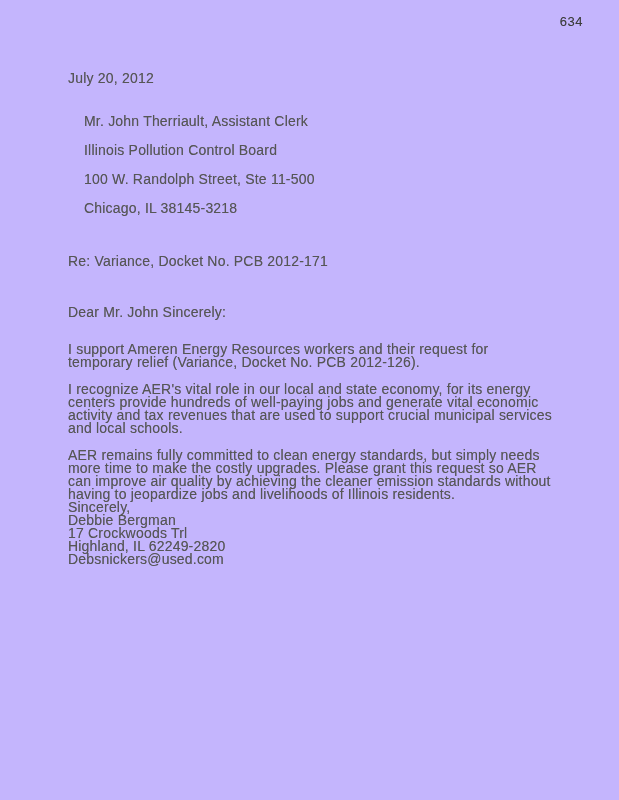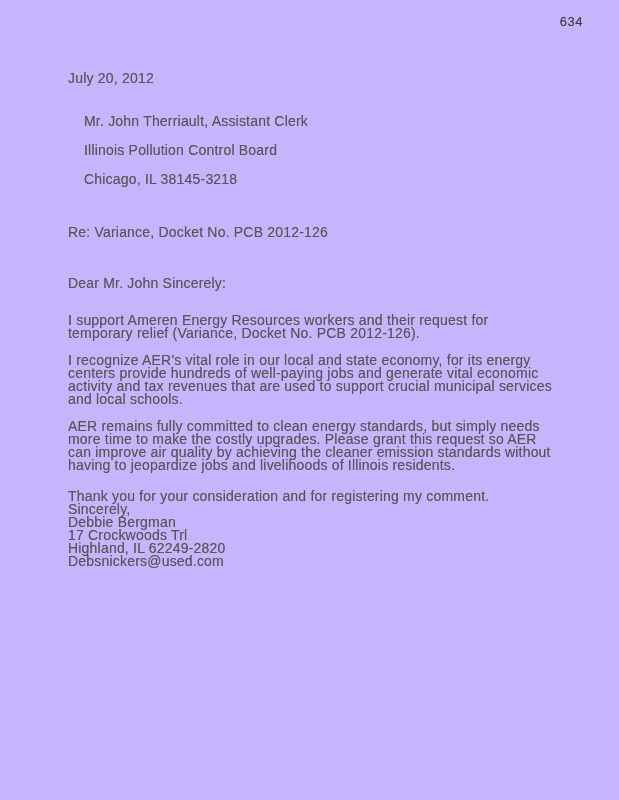--- a/index.html
+++ b/index.html
@@ -75,34 +75,34 @@
 
   <div class="page-number">634</div>
 
   <div class="content">
 
     <div class="block date-line">July 20, 2012</div>
 
     <div class="block recipient-block">
       <div>Mr. John Therriault, Assistant Clerk</div>
       <div>Illinois Pollution Control Board</div>
+      <div>100 W. Randolph Street, Ste 11-500</div>
       <div>Chicago, IL 38145-3218</div>
     </div>
 
-    <div class="block re-line">Re: Variance, Docket No. PCB 2012-126</div>
+    <div class="block re-line">Re: Variance, Docket No. PCB 2012-171</div>
 
     <div class="block salutation">Dear Mr. John Sincerely:</div>
 
     <div class="block paragraph first">I support Ameren Energy Resources workers and their request for temporary relief (Variance, Docket No. PCB 2012-126).</div>
 
     <div class="block paragraph">I recognize AER's vital role in our local and state economy, for its energy centers provide hundreds of well-paying jobs and generate vital economic activity and tax revenues that are used to support crucial municipal services and local schools.</div>
 
     <div class="block paragraph">AER remains fully committed to clean energy standards, but simply needs more time to make the costly upgrades. Please grant this request so AER can improve air quality by achieving the cleaner emission standards without having to jeopardize jobs and livelihoods of Illinois residents.</div>
 
-    <div class="block paragraph thanks">Thank you for your consideration and for registering my comment.</div>
 
     <div class="block closing-block">
       <div>Sincerely,</div>
       <div>Debbie Bergman</div>
       <div>17 Crockwoods Trl</div>
       <div>Highland, IL 62249-2820</div>
       <div>Debsnickers@used.com</div>
     </div>
 
   </div>

